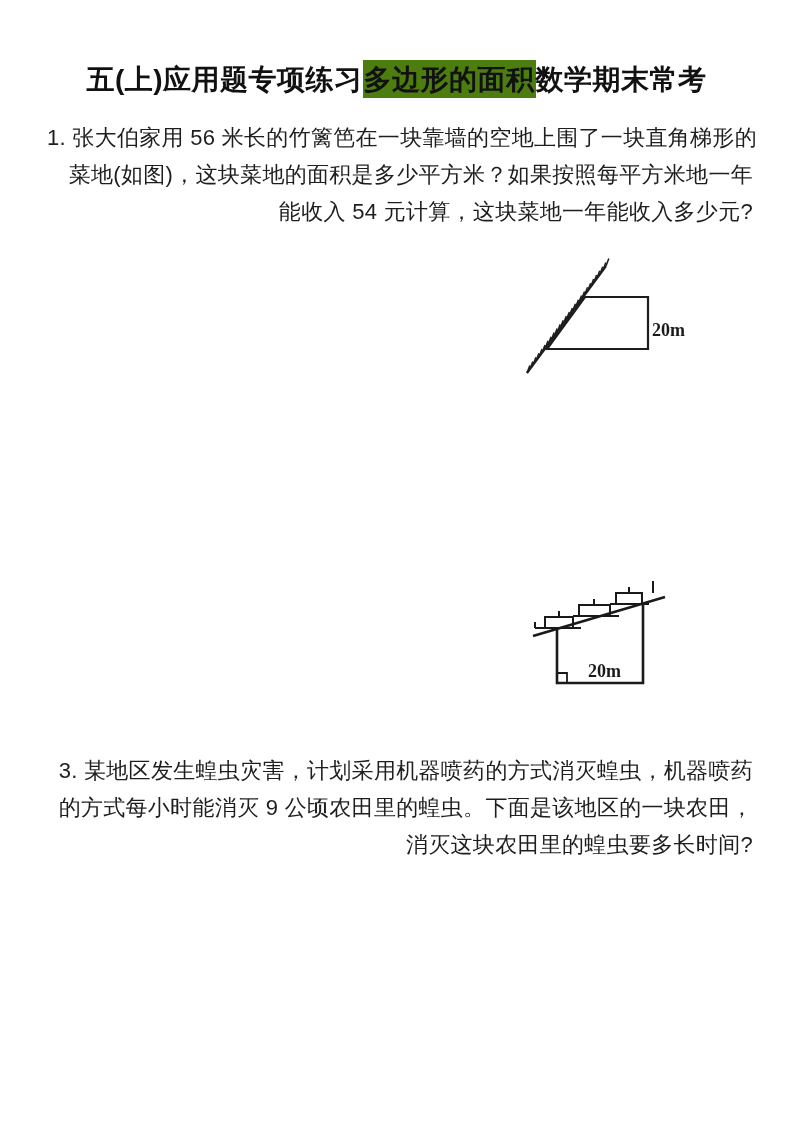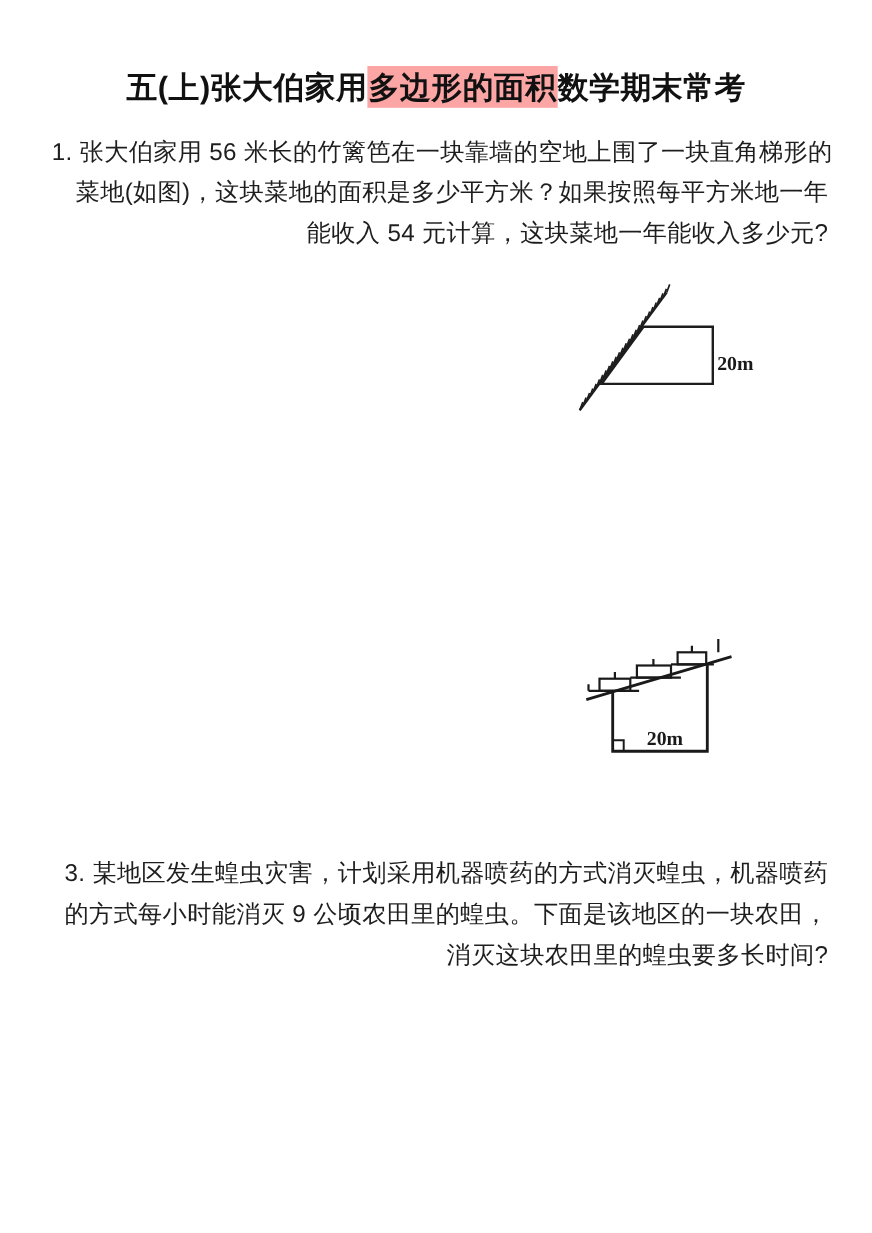--- a/index.html
+++ b/index.html
@@ -5,45 +5,45 @@
   html,body{margin:0;padding:0;background:#fff;}
   .page{
     position:relative;width:793px;height:1121px;background:#ffffff;
     font-family:"Liberation Sans",sans-serif;color:#1d1d1d;overflow:hidden;
   }
   .title{
     position:absolute;top:57px;left:0;width:793px;text-align:center;
     font-size:28px;font-weight:700;line-height:46px;letter-spacing:0.5px;
     white-space:nowrap;color:#111;
   }
-  .title .hl{background:#fca5a5;padding:4px 1px 3px 1px;}
+  .title .hl{background:#4d7c0f;padding:4px 1px 3px 1px;}
   .prob{
     position:absolute;left:47px;width:706px;font-size:22px;line-height:37px;
     color:#1e1e1e;letter-spacing:0.3px;
   }
   .prob .tline{white-space:nowrap;text-align:right;}
   .fig{position:absolute;}
   .fig svg{display:block;}
   .fig text{
     font-family:"Liberation Serif",serif;font-weight:bold;fill:#1a1a1a;
   }
   #prob-1{top:119px;}
   #prob-2{top:487px;}
-  #prob-3{top:775px;}
+  #prob-3{top:752px;}
   #fig-1{left:505px;top:252px;}
   #fig-2{left:525px;top:570px;}
   #fig-3{left:555px;top:852px;}
 </style>
 </head>
 <body>
 
 <div class="page">
 
   <div class="title">
-    <span>五(上)张大伯家用</span><span class="hl">多边形的面积</span><span>数学期末常考</span>
+    <span>五(上)应用题专项练习</span><span class="hl">多边形的面积</span><span>数学期末常考</span>
   </div>
 
   <div class="prob" id="prob-1">
     <div class="tline">1. 张大伯家用 56 米长的竹篱笆在一块靠墙的空地上围了一块直角梯形的</div>
     <div class="tline">菜地(如图)，这块菜地的面积是多少平方米？如果按照每平方米地一年</div>
     <div class="tline">能收入 54 元计算，这块菜地一年能收入多少元?</div>
   </div>
 
   <div class="fig" id="fig-1">
     <svg width="200" height="135" viewBox="0 0 200 135">

